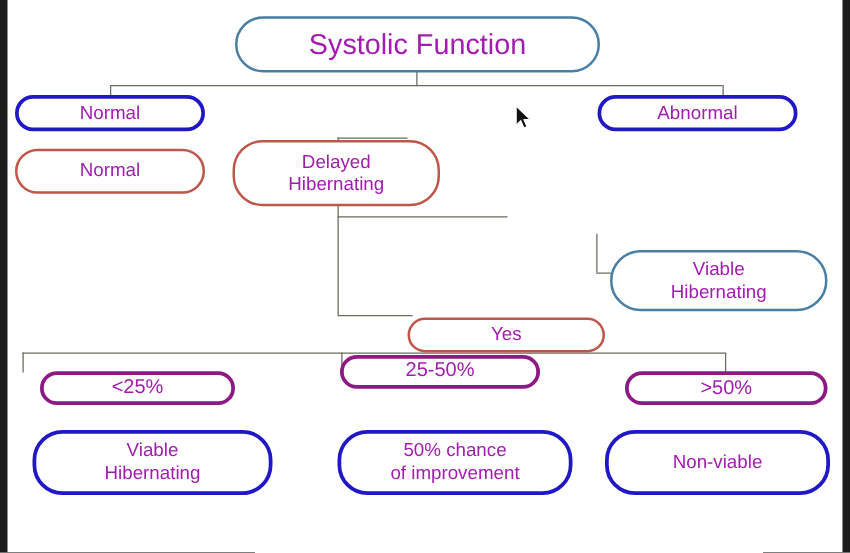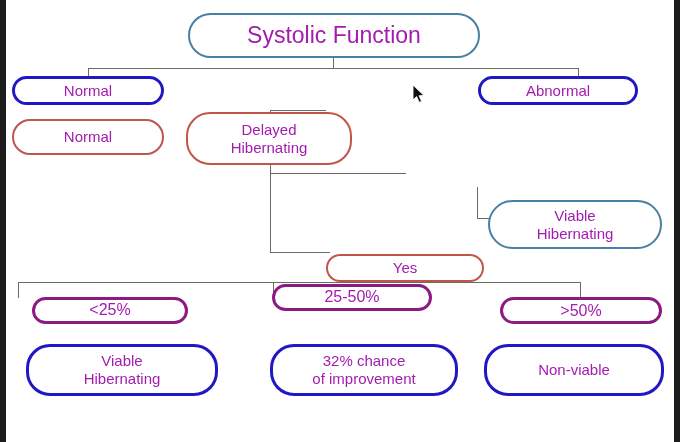--- a/index.html
+++ b/index.html
@@ -120,21 +120,21 @@
   <div class="node sk-purp t-md" style="left:500px;top:297px;width:162px;height:27px;align-items:flex-end;">
     <span>&gt;50%</span>
   </div>
 
   <div class="node sk-blue t-lg" style="left:26px;top:344px;width:192px;height:52px;">
     <span>Viable
 Hibernating</span>
   </div>
 
   <div class="node sk-blue t-lg" style="left:270px;top:344px;width:188px;height:52px;">
-    <span>32% chance
+    <span>50% chance
 of improvement</span>
   </div>
 
   <div class="node sk-blue t-lg" style="left:484px;top:344px;width:180px;height:52px;">
     <span>Non-viable</span>
   </div>
 
   <svg class="cursor" style="left:413px;top:85px;" viewBox="0 0 13 19">
     <polygon points="0,0 0,15 3.6,11.6 6.2,17.4 8.6,16.3 6.1,10.8 11,10.5" fill="#111111" stroke="#ffffff" stroke-width="0.9"></polygon>
   </svg>

